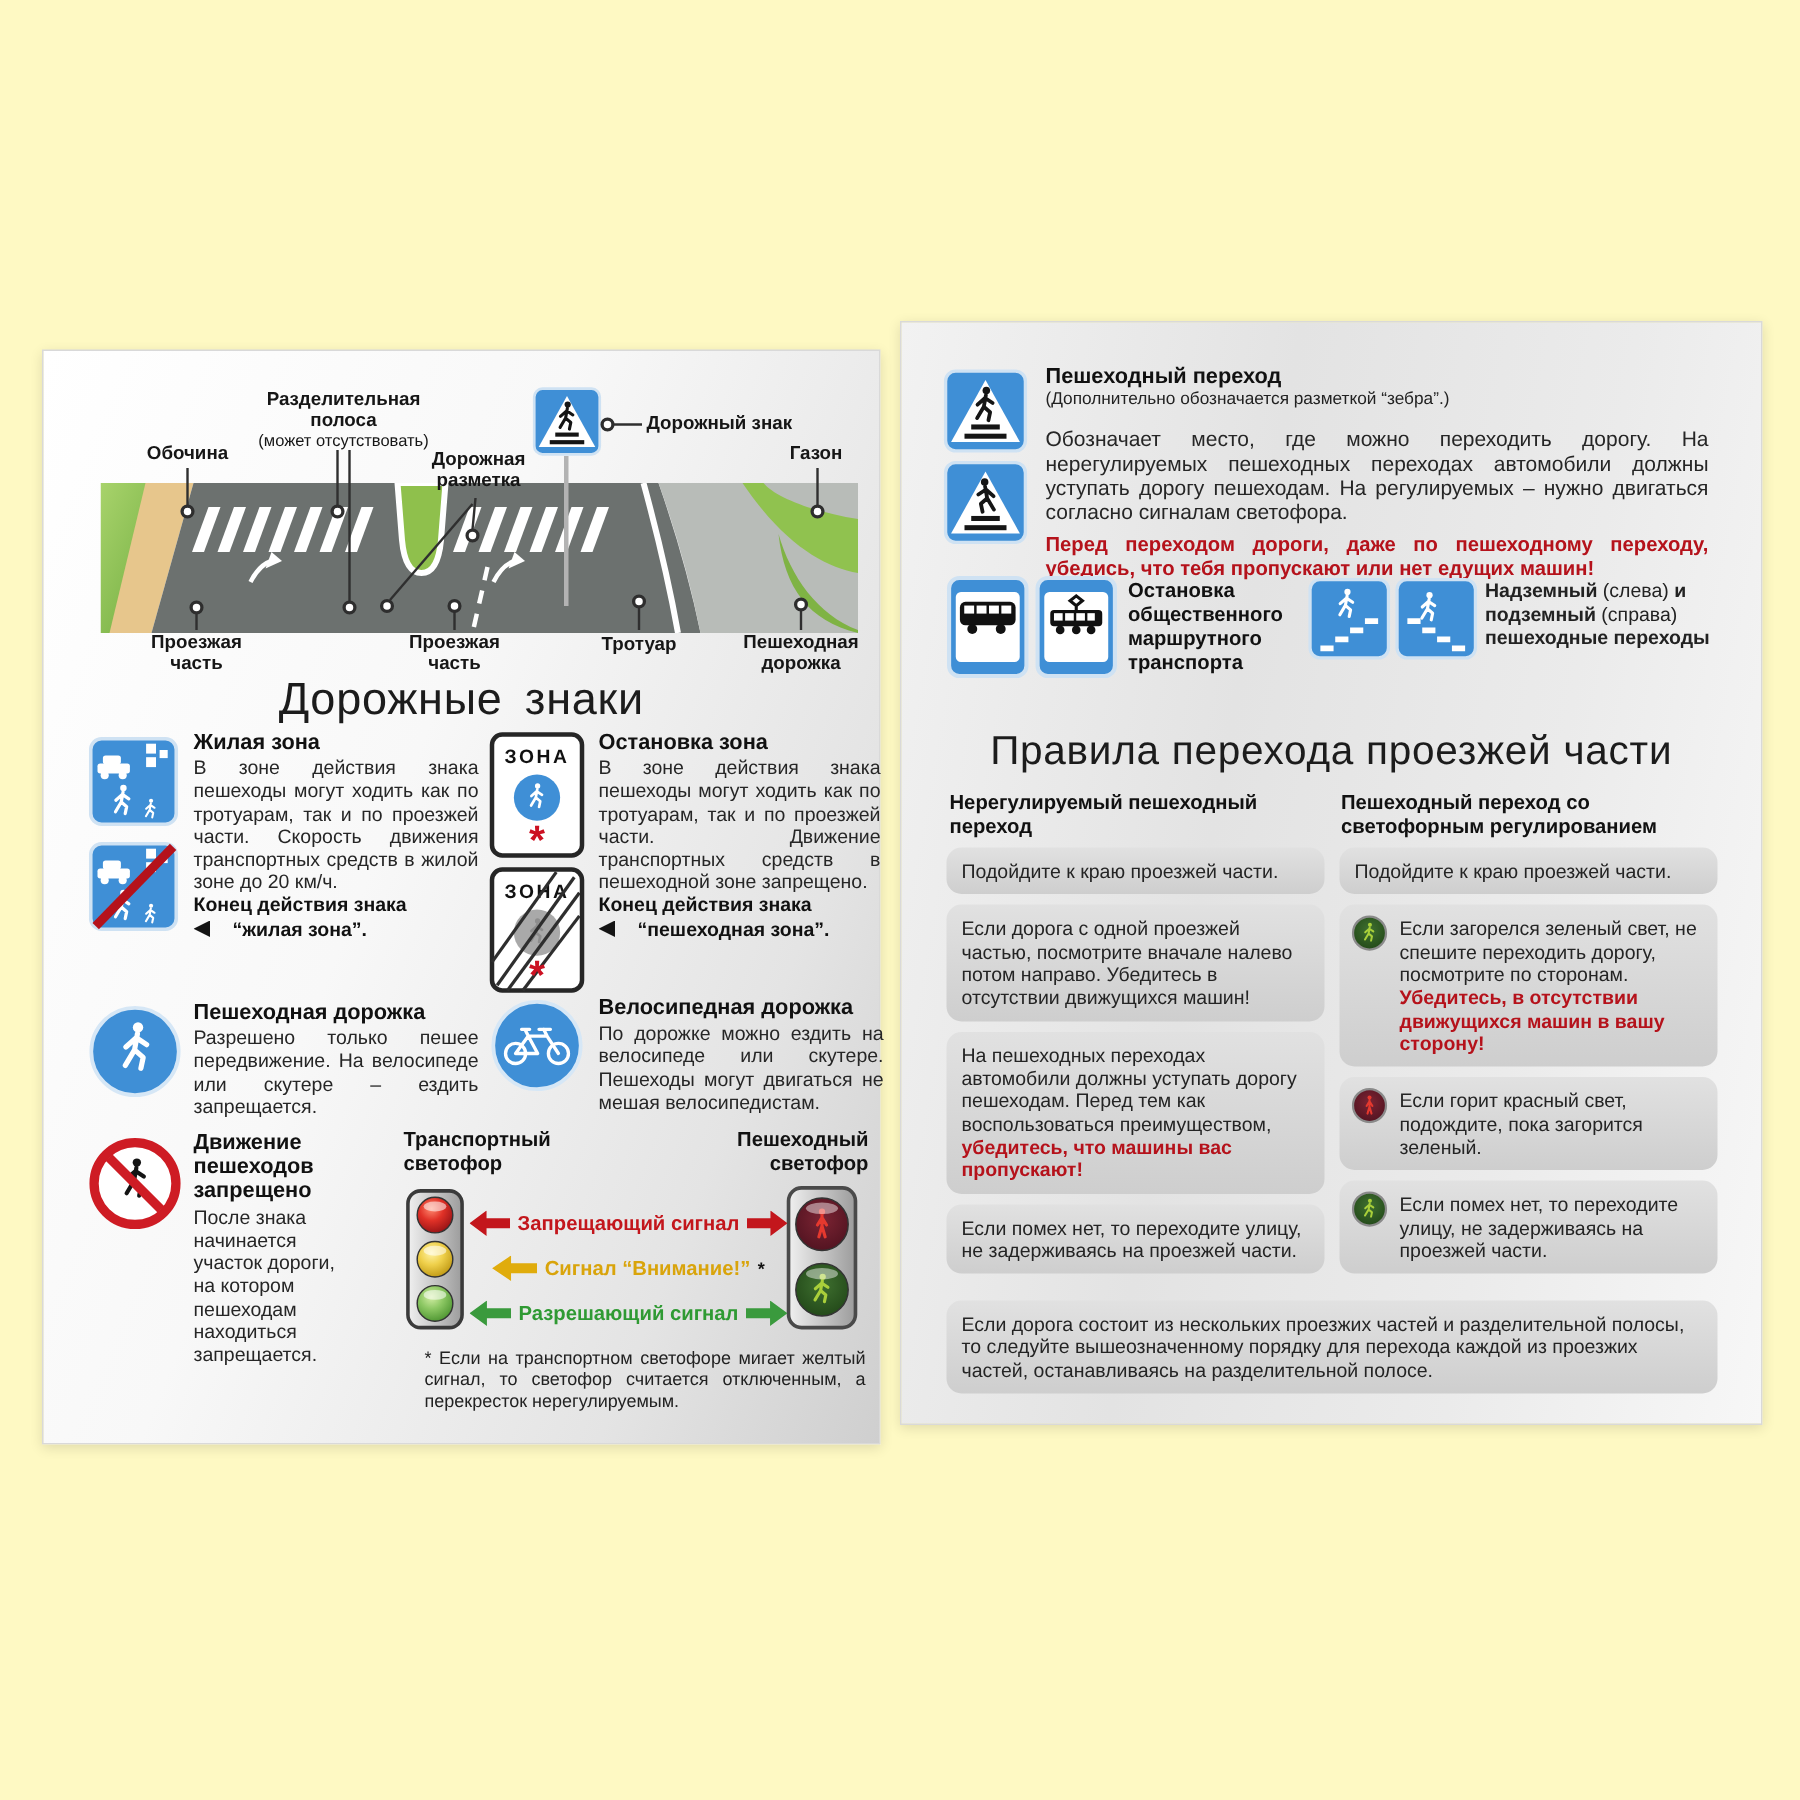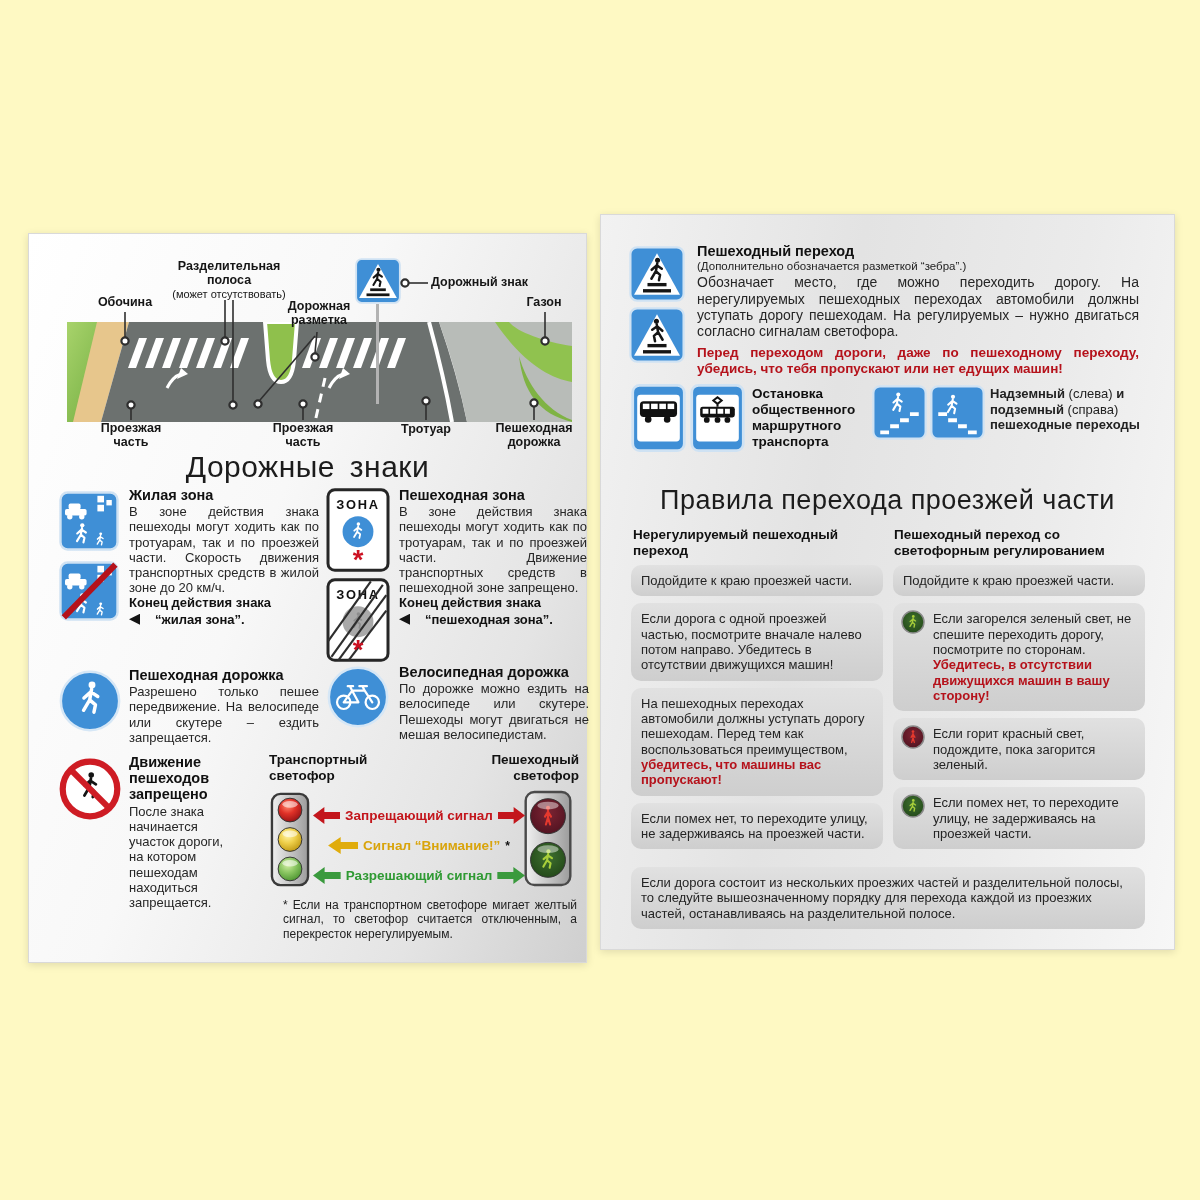--- a/index.html
+++ b/index.html
@@ -276,21 +276,21 @@
       <use href="#man-walk" color="#8d8d8d" transform="translate(25.5,39) scale(0.23)"></use>
       <g stroke="#2e2e2e" stroke-width="2.5">
         <line x1="6" y1="92" x2="66" y2="8"></line>
           <line x1="14" y1="96" x2="70" y2="20"></line>
         <line x1="2" y1="74" x2="52" y2="4"></line>
           <line x1="26" y1="96" x2="70" y2="38"></line>
       </g>
       <text x="37" y="95" font-size="32" font-weight="bold" text-anchor="middle" fill="#cc1122">*</text>
     </svg>
     <div class="abs" style="left:370px;top:253px;width:188px;">
-      <div class="sec-title">Пешеходная зона</div>
+      <div class="sec-title">Остановка зона</div>
       <div class="body-txt">В зоне действия знака пешеходы могут ходить как по тротуарам, так и по проезжей части. Движение транспортных средств в пешеходной зоне запрещено.</div>
       <div class="boldline">Конец действия знака</div>
       <div class="endrow">
         <span class="arrow-end"></span>
         <span>“пешеходная зона”.</span>
       </div>
     </div>
 
     <svg class="abs sign" style="left:30px;top:436px;" width="62" height="62" viewBox="0 0 100 100">
       <circle cx="50" cy="50" r="47" fill="#3f8fd6" stroke="#d6e7f6" stroke-width="4"></circle>
@@ -376,21 +376,21 @@
     <svg class="abs sign mirror" style="left:28px;top:92px;" width="56" height="56" viewBox="0 0 100 100">
       <rect x="2.5" y="2.5" width="95" height="95" rx="12" fill="#3f8fd6" stroke="#cfe2f3" stroke-width="4"></rect>
       <polygon points="50,13 9,87 91,87" fill="#fff"></polygon>
       <rect x="33" y="66" width="34" height="6" fill="#151515"></rect>
       <rect x="25" y="77" width="50" height="6" fill="#151515"></rect>
       <use href="#man-walk" color="#151515" transform="translate(25,19) scale(0.5)"></use>
     </svg>
 
     <div class="abs" style="left:96px;top:28px;width:442px;">
       <div class="sec-title">Пешеходный переход</div>
-      <div class="small-note" style="margin-bottom:2px;">(Дополнительно обозначается разметкой “зебра”.)</div>
+      <div class="small-note" style="margin-bottom:12px;">(Дополнительно обозначается разметкой “зебра”.)</div>
       <div class="body-txt" style="font-size:14px;">Обозначает место, где можно переходить дорогу. На нерегулируемых пешеходных переходах автомобили должны уступать дорогу пешеходам. На регулируемых – нужно двигаться согласно сигналам светофора.</div>
       <div class="warn" style="margin-top:5px;">Перед переходом дороги, даже по пешеходному переходу, убедись, что тебя пропускают или нет едущих машин!</div>
     </div>
 
     <svg class="abs sign" style="left:30px;top:168px;" width="55" height="70" viewBox="0 0 80 100">
       <rect x="2.5" y="2.5" width="75" height="95" rx="10" fill="#3f8fd6" stroke="#cfe2f3" stroke-width="4"></rect>
       <rect x="9" y="16" width="62" height="68" rx="5" fill="#fff"></rect>
       <use href="#bus-glyph" color="#111" transform="translate(10,22) scale(0.6)"></use>
     </svg>
     <svg class="abs sign" style="left:89px;top:168px;" width="55" height="70" viewBox="0 0 80 100">

